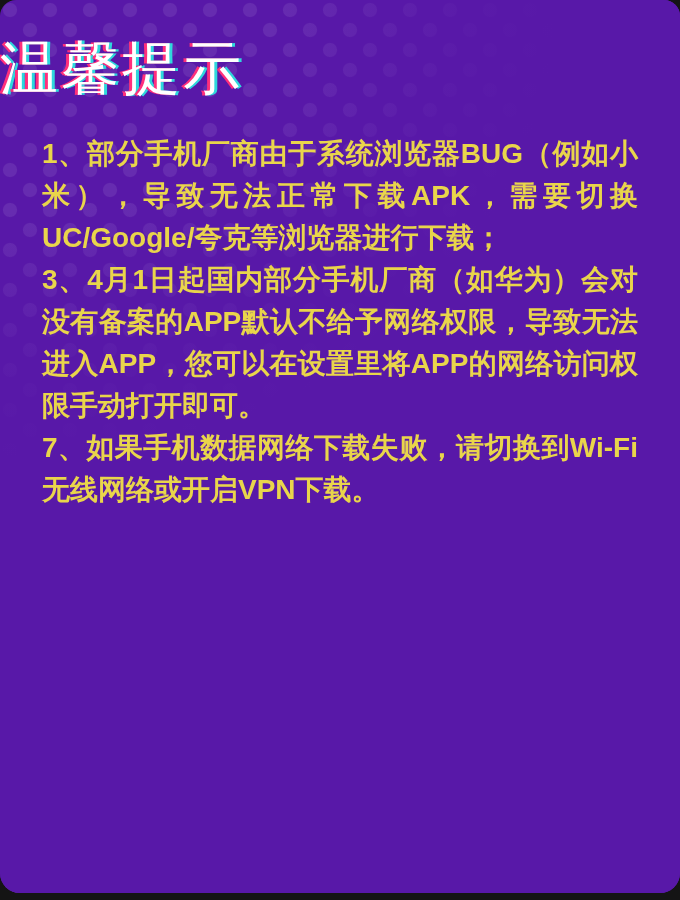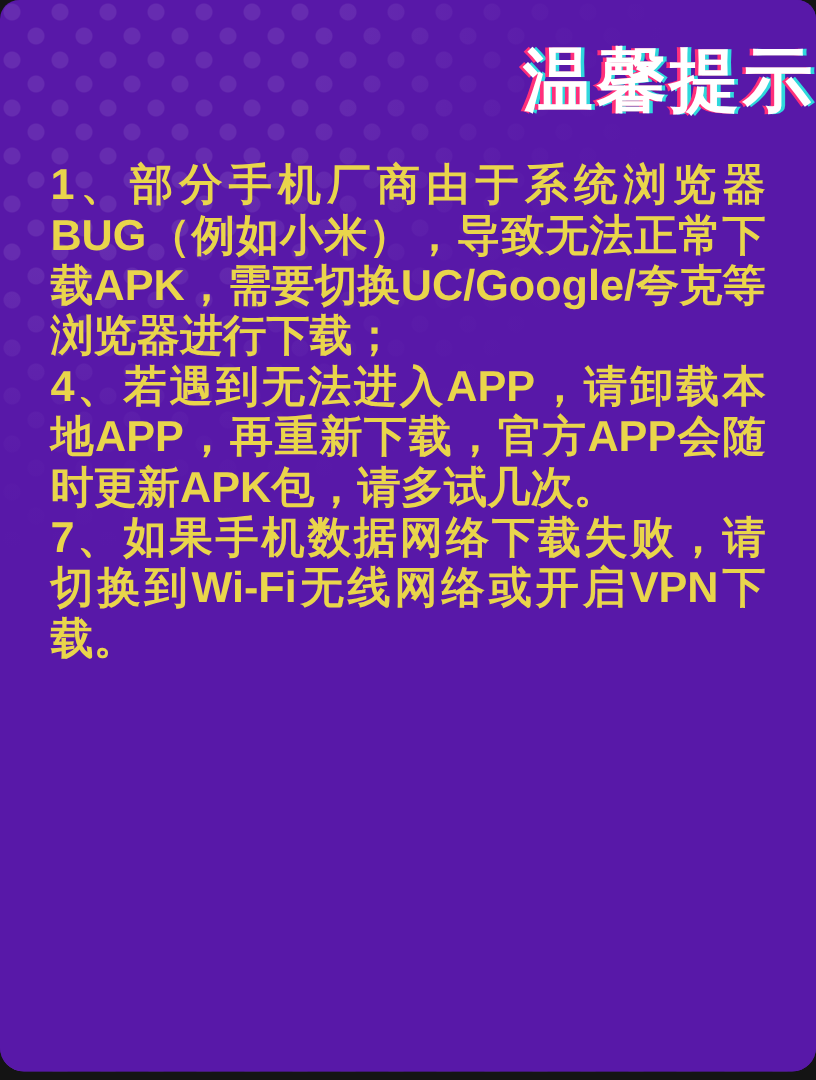--- a/index.html
+++ b/index.html
@@ -43,32 +43,32 @@
     background: radial-gradient(640px 560px at 30px 0px,
       rgba(88,24,168,0) 0%,
       rgba(88,24,168,0) 38%,
       rgba(88,24,168,0.85) 68%,
       #5818A8 82%);
   }
   .title {
     position: relative;
     margin: 0;
     padding-top: 36px;
-    text-align: right;
+    text-align: left;
     font-size: 58px;
     line-height: 64px;
-    font-weight: 700;
+    font-weight: 400;
     letter-spacing: 3px;
     color: #FFFFFF;
     text-shadow: -3px 0 0 #FF2F7B, 3px 0 0 #2FD8DC;
   }
   .content {
     position: relative;
     margin: 33px 42px 0 42px;
-    font-size: 36px;
+    font-size: 28px;
     line-height: 42px;
     font-weight: 600;
     color: #E9D54B;
     text-align: justify;
     text-justify: inter-character;
   }
   .tip { margin: 0; }
 </style>
 </head>
 <body>
@@ -77,17 +77,17 @@
   <span class="accent-dot"></span>
 
   <div class="card">
     <div class="dots"></div>
     <div class="dots-fade"></div>
 
     <h1 class="title">温馨提示</h1>
 
     <div class="content">
       <p class="tip">1、部分手机厂商由于系统浏览器BUG（例如小米），导致无法正常下载APK，需要切换UC/Google/夸克等浏览器进行下载；</p>
-      <p class="tip">4、若遇到无法进入APP，请卸载本地APP，再重新下载，官方APP会随时更新APK包，请多试几次。</p>
+      <p class="tip">3、4月1日起国内部分手机厂商（如华为）会对没有备案的APP默认不给予网络权限，导致无法进入APP，您可以在设置里将APP的网络访问权限手动打开即可。</p>
       <p class="tip">7、如果手机数据网络下载失败，请切换到Wi-Fi无线网络或开启VPN下载。</p>
     </div>
   </div>
 </div>
 
 </body></html>

